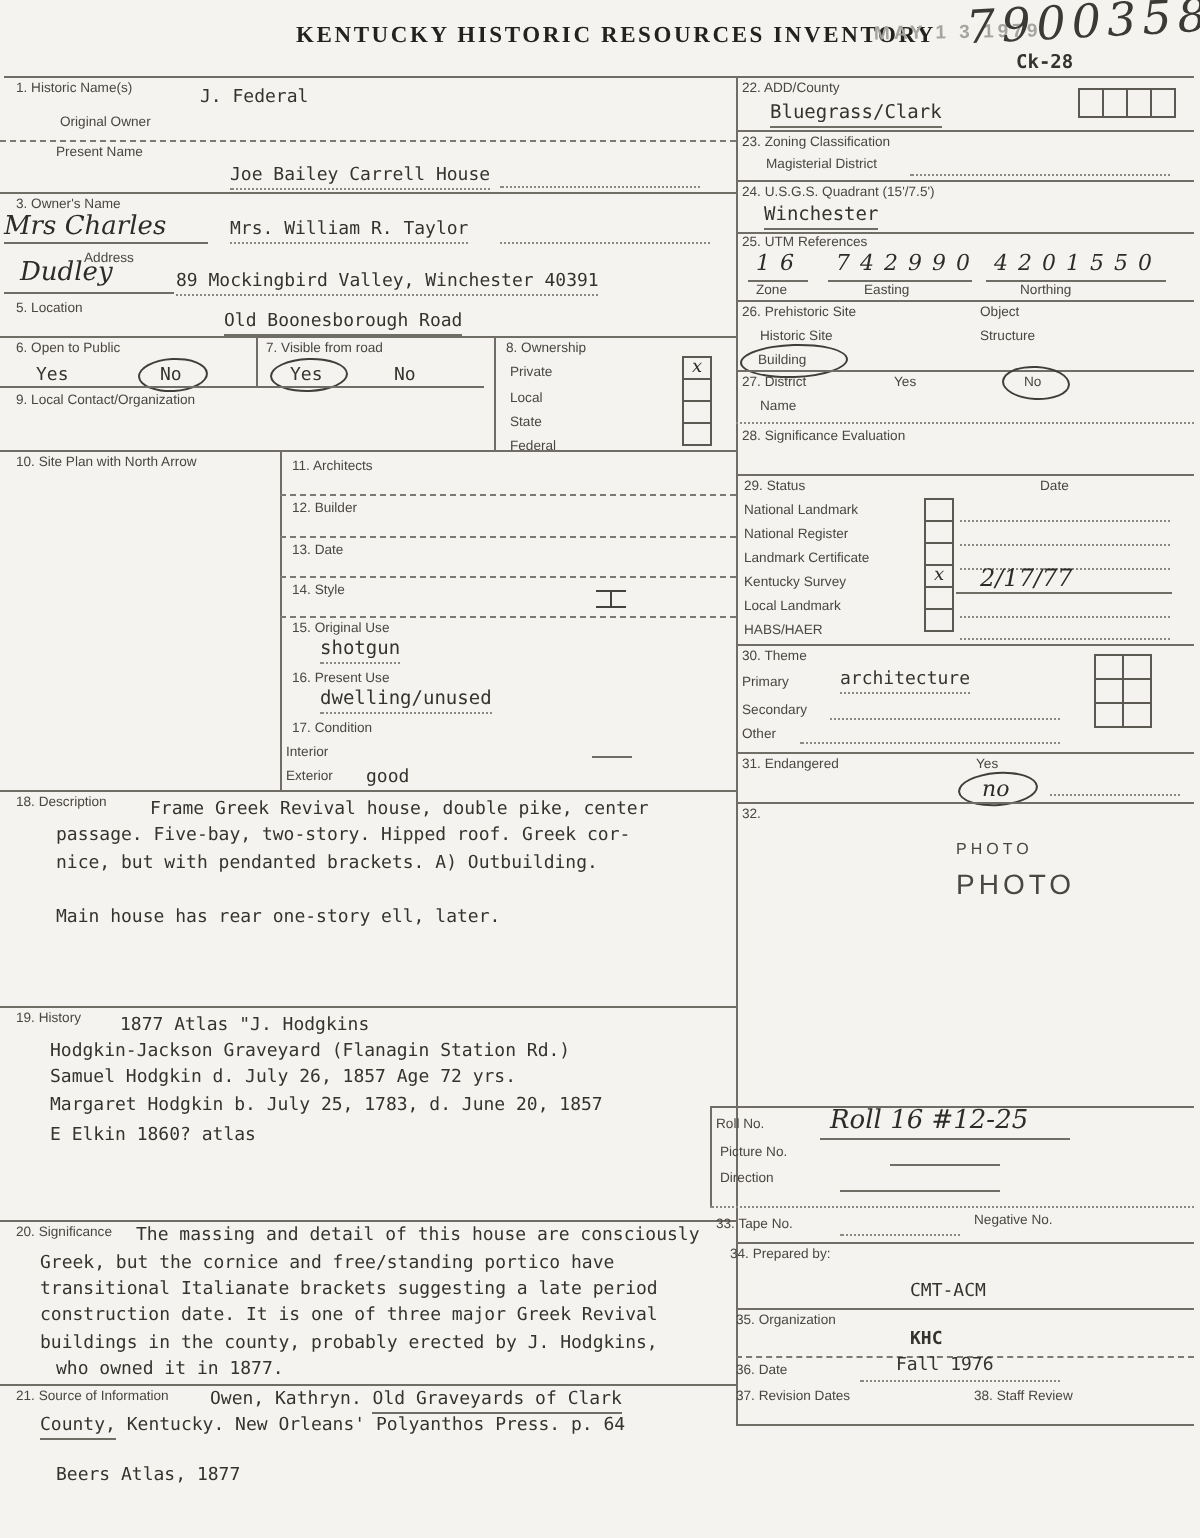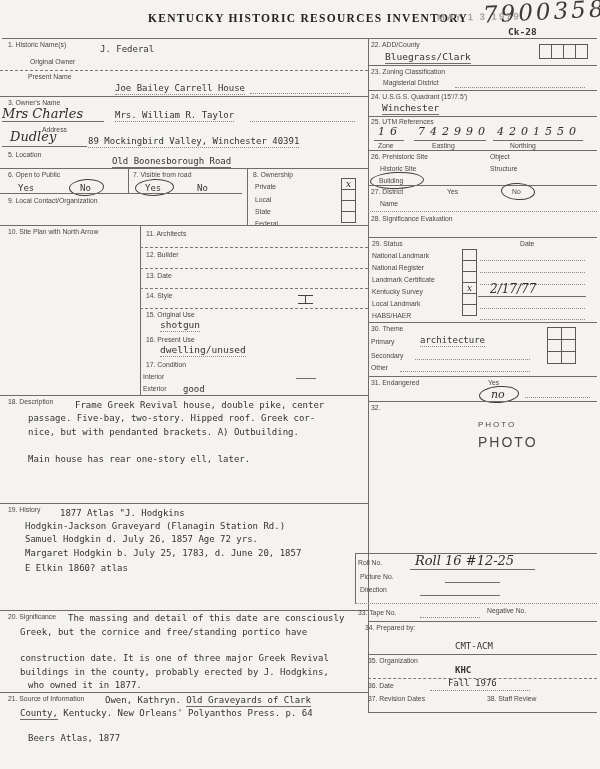--- a/index.html
+++ b/index.html
@@ -133,22 +133,23 @@
   <div class="hl" style="left:0;top:503px;width:368px;"></div>
   <div class="lbl" style="left:8px;top:506px;">19. History</div>
   <div class="typed" style="left:60px;top:508px;">1877 Atlas "J. Hodgkins</div>
   <div class="typed" style="left:25px;top:521px;">Hodgkin-Jackson Graveyard (Flanagin Station Rd.)</div>
   <div class="typed" style="left:25px;top:534px;text-align:center;">Samuel Hodgkin d. July 26, 1857 Age 72 yrs.</div>
   <div class="typed" style="left:25px;top:548px;">Margaret Hodgkin b. July 25, 1783, d. June 20, 1857</div>
   <div class="typed" style="left:25px;top:563px;">E  Elkin 1860? atlas</div>
 
   <div class="hl" style="left:0;top:610px;width:368px;"></div>
   <div class="lbl" style="left:8px;top:613px;">20. Significance</div>
-  <div class="typed" style="left:68px;top:613px;">The massing and detail of this date are consciously</div>
+  <div class="typed" style="left:68px;top:613px;">The massing and detail of this house are consciously</div>
   <div class="typed" style="left:20px;top:627px;">Greek, but the cornice and free/standing portico have</div>
+  <div class="typed" style="left:20px;top:640px;">transitional Italianate brackets suggesting a late period</div>
   <div class="typed" style="left:20px;top:653px;">construction date.  It is one of three major Greek Revival</div>
   <div class="typed" style="left:20px;top:667px;">buildings in the county, probably erected by J. Hodgkins,</div>
   <div class="typed" style="left:28px;top:680px;">who owned it in 1877.</div>
 
   <div class="hl" style="left:0;top:692px;width:368px;"></div>
   <div class="lbl" style="left:8px;top:695px;">21. Source of Information</div>
   <div class="typed" style="left:105px;top:695px;">
     <span>Owen, Kathryn.  </span><span class="undl">Old Graveyards of Clark</span>
   </div>
   <div class="typed" style="left:20px;top:708px;">

